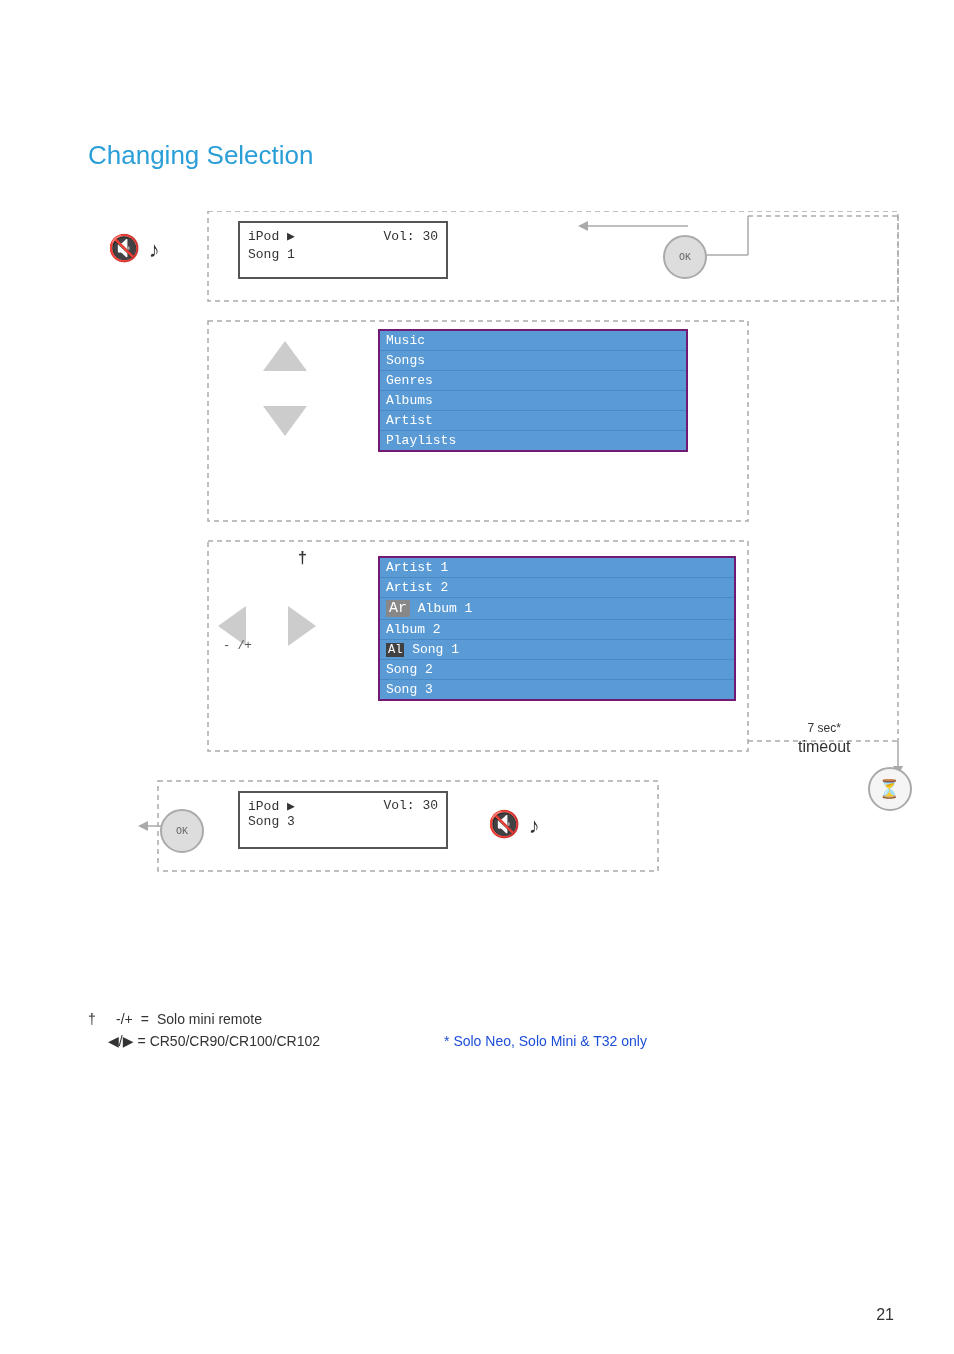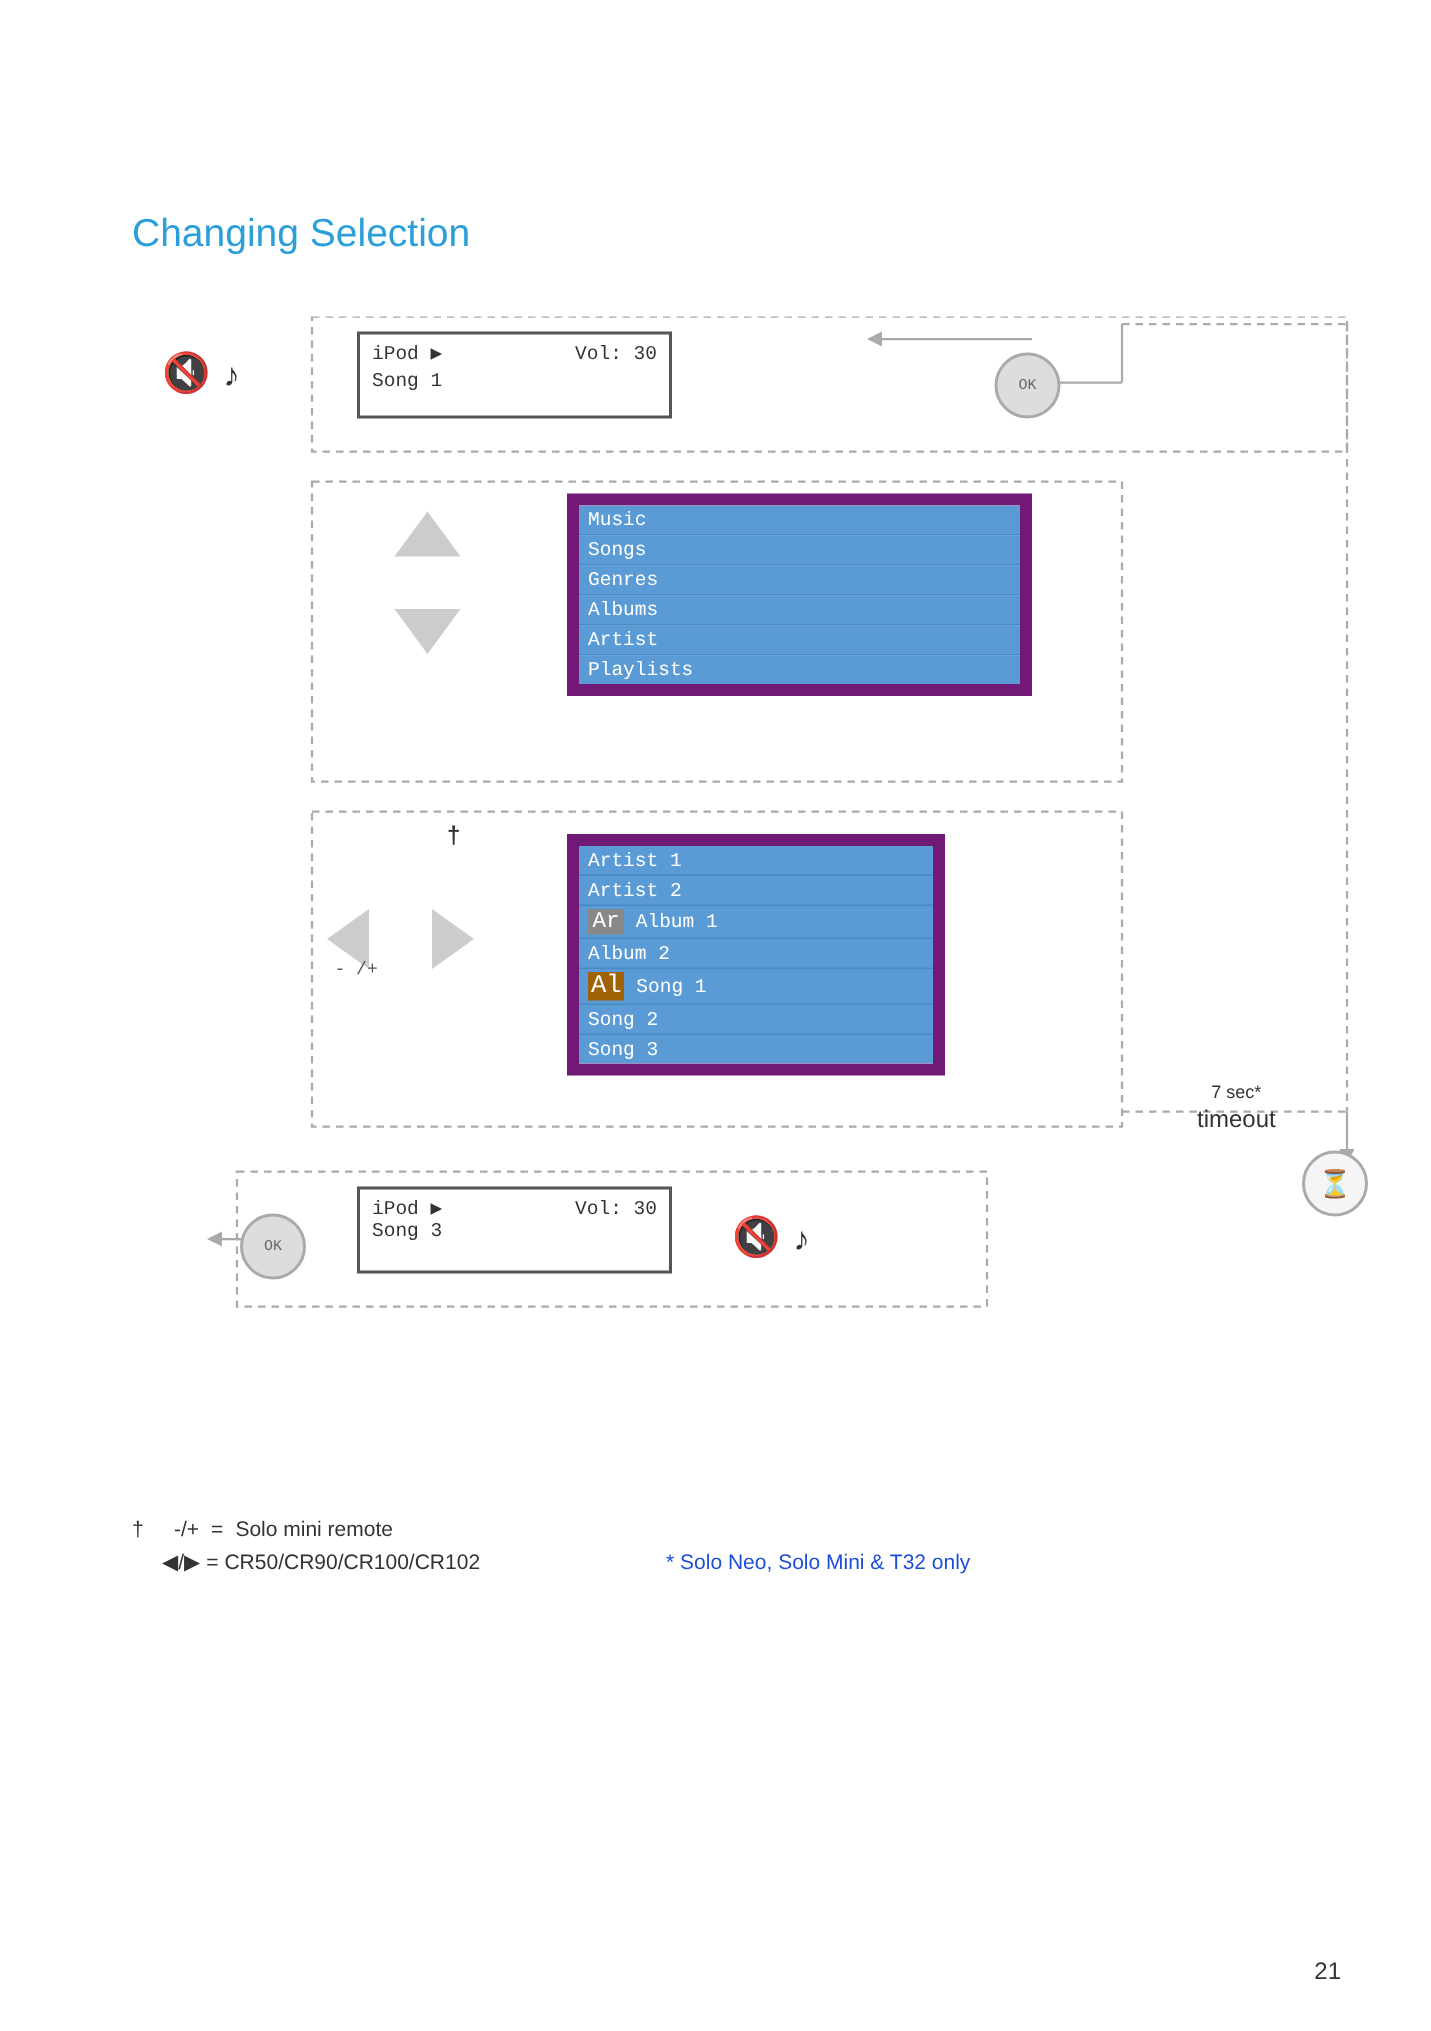--- a/index.html
+++ b/index.html
@@ -72,21 +72,21 @@
       align-items: center;
       justify-content: center;
       font-size: 10px;
       color: #666;
       font-family: 'Courier New', monospace;
       position: absolute;
     }
 
     
     .menu-box {
-      border: 8px solid #701a75;
+      border: 2px solid #701a75;
       font-family: 'Courier New', monospace;
       font-size: 13px;
       position: absolute;
       overflow: hidden;
     }
 
     .menu-item {
       padding: 2px 6px;
       background: #5b9bd5;
       color: #fff;
@@ -260,26 +260,26 @@
     <div style="position:absolute; left:120px; top:395px;">
       <div style="width:0;height:0;border-top:20px solid transparent;border-bottom:20px solid transparent;border-right:28px solid #ccc;"></div>
     </div>
 
     <div style="position:absolute; left:190px; top:395px;">
       <div style="width:0;height:0;border-top:20px solid transparent;border-bottom:20px solid transparent;border-left:28px solid #ccc;"></div>
     </div>
 
     <div style="position:absolute; left:125px; top:428px; font-size:12px; color:#555; font-family:'Courier New',monospace;">- /+</div>
 
-    <div class="menu-box" style="left:280px; top:345px; width:252px;">
+    <div class="menu-box" style="left:280px; top:345px; width:358px;">
       <div class="menu-item">Artist 1</div>
       <div class="menu-item">Artist 2</div>
       <div class="menu-item"><span style="background:#888;color:#fff;padding:0 3px;font-size:15px;">Ar</span> Album 1</div>
       <div class="menu-item">Album 2</div>
-      <div class="menu-item"><span style="background:#a16207;color:#fff;padding:0 2px;font-size:17px;">Al</span> Song 1</div>
+      <div class="menu-item"><span style="background:#404040;color:#fff;padding:0 2px;font-size:12px;">Al</span> Song 1</div>
       <div class="menu-item">Song 2</div>
       <div class="menu-item">Song 3</div>
     </div>
 
     <div class="timeout-circle" style="left:770px; top:556px;">
       <span style="font-size:18px; color:#888;">⏳</span>
     </div>
 
     <div class="timeout-label" style="left:700px; top:510px;">
       <div style="font-size:12px;">7 sec*</div>

